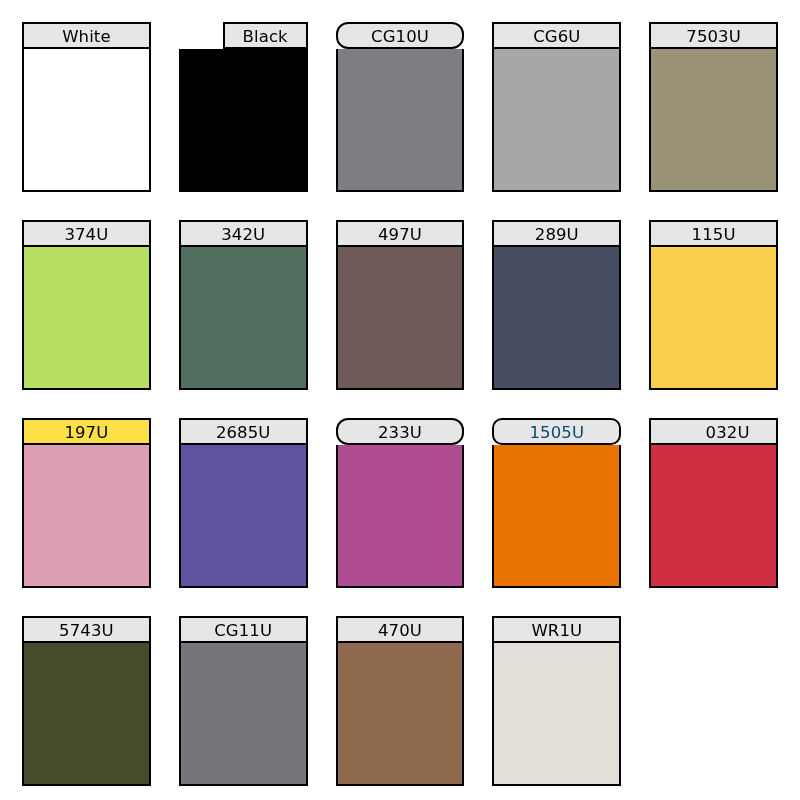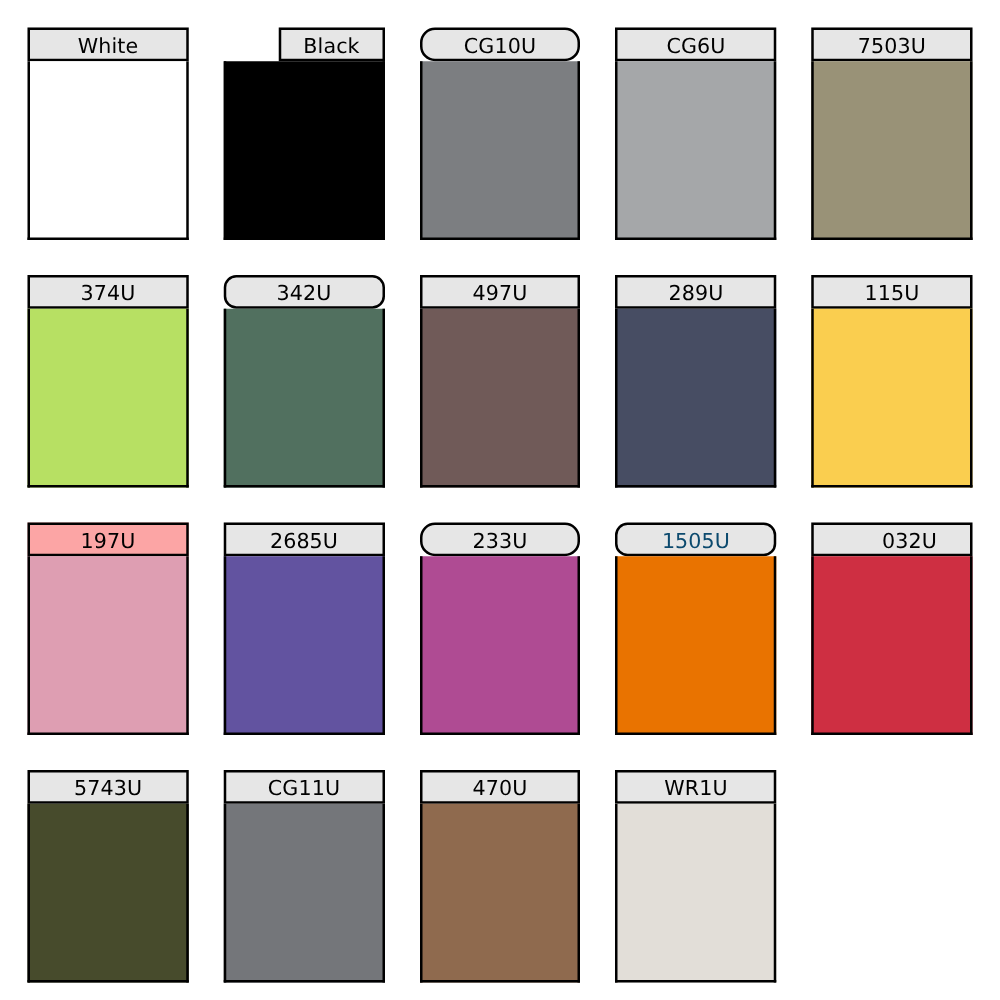--- a/index.html
+++ b/index.html
@@ -81,37 +81,37 @@
     </div>
     <div class="swatch-card">
       <div class="swatch-label" style="background: rgb(230, 230, 230); color: rgb(0, 0, 0); border-color: rgb(0, 0, 0);">7503U</div>
       <div class="swatch-color" style="background-color: rgb(153, 146, 119); border-color: rgb(0, 0, 0);"></div>
     </div>
     <div class="swatch-card">
       <div class="swatch-label" style="background: rgb(230, 230, 230); color: rgb(0, 0, 0); border-color: rgb(0, 0, 0);">374U</div>
       <div class="swatch-color" style="background-color: rgb(183, 224, 99); border-color: rgb(0, 0, 0);"></div>
     </div>
     <div class="swatch-card">
-      <div class="swatch-label" style="background: rgb(230, 230, 230); color: rgb(0, 0, 0); border-color: rgb(0, 0, 0); border-radius: 10px;">342U</div>
+      <div class="swatch-label" style="background: rgb(230, 230, 230); color: rgb(0, 0, 0); border-color: rgb(0, 0, 0);">342U</div>
       <div class="swatch-color" style="background-color: rgb(81, 112, 95); border-color: rgb(0, 0, 0);"></div>
     </div>
     <div class="swatch-card">
       <div class="swatch-label" style="background: rgb(230, 230, 230); color: rgb(0, 0, 0); border-color: rgb(0, 0, 0);">497U</div>
       <div class="swatch-color" style="background-color: rgb(112, 90, 88); border-color: rgb(0, 0, 0);"></div>
     </div>
     <div class="swatch-card">
       <div class="swatch-label" style="background: rgb(230, 230, 230); color: rgb(0, 0, 0); border-color: rgb(0, 0, 0);">289U</div>
       <div class="swatch-color" style="background-color: rgb(71, 77, 99); border-color: rgb(0, 0, 0);"></div>
     </div>
     <div class="swatch-card">
       <div class="swatch-label" style="background: rgb(230, 230, 230); color: rgb(0, 0, 0); border-color: rgb(0, 0, 0);">115U</div>
       <div class="swatch-color" style="background-color: rgb(250, 206, 79); border-color: rgb(0, 0, 0);"></div>
     </div>
     <div class="swatch-card">
-      <div class="swatch-label" style="background: #fca5a5; color: rgb(0, 0, 0); border-color: rgb(0, 0, 0); text-align: center;">197U</div>
+      <div class="swatch-label" style="background: #fde047; color: rgb(0, 0, 0); border-color: rgb(0, 0, 0); text-align: center;">197U</div>
       <div class="swatch-color" style="background-color: rgb(222, 158, 178); border-color: rgb(0, 0, 0);"></div>
     </div>
     <div class="swatch-card">
       <div class="swatch-label" style="background: rgb(230, 230, 230); color: rgb(0, 0, 0); border-color: rgb(0, 0, 0);">2685U</div>
       <div class="swatch-color" style="background-color: rgb(98, 83, 160); border-color: rgb(0, 0, 0);"></div>
     </div>
     <div class="swatch-card">
       <div class="swatch-label" style="background: rgb(230, 230, 230); color: rgb(0, 0, 0); border-color: rgb(0, 0, 0); border-radius: 12px;">233U</div>
       <div class="swatch-color" style="background-color: rgb(175, 75, 147); border-color: rgb(0, 0, 0);"></div>
     </div>

